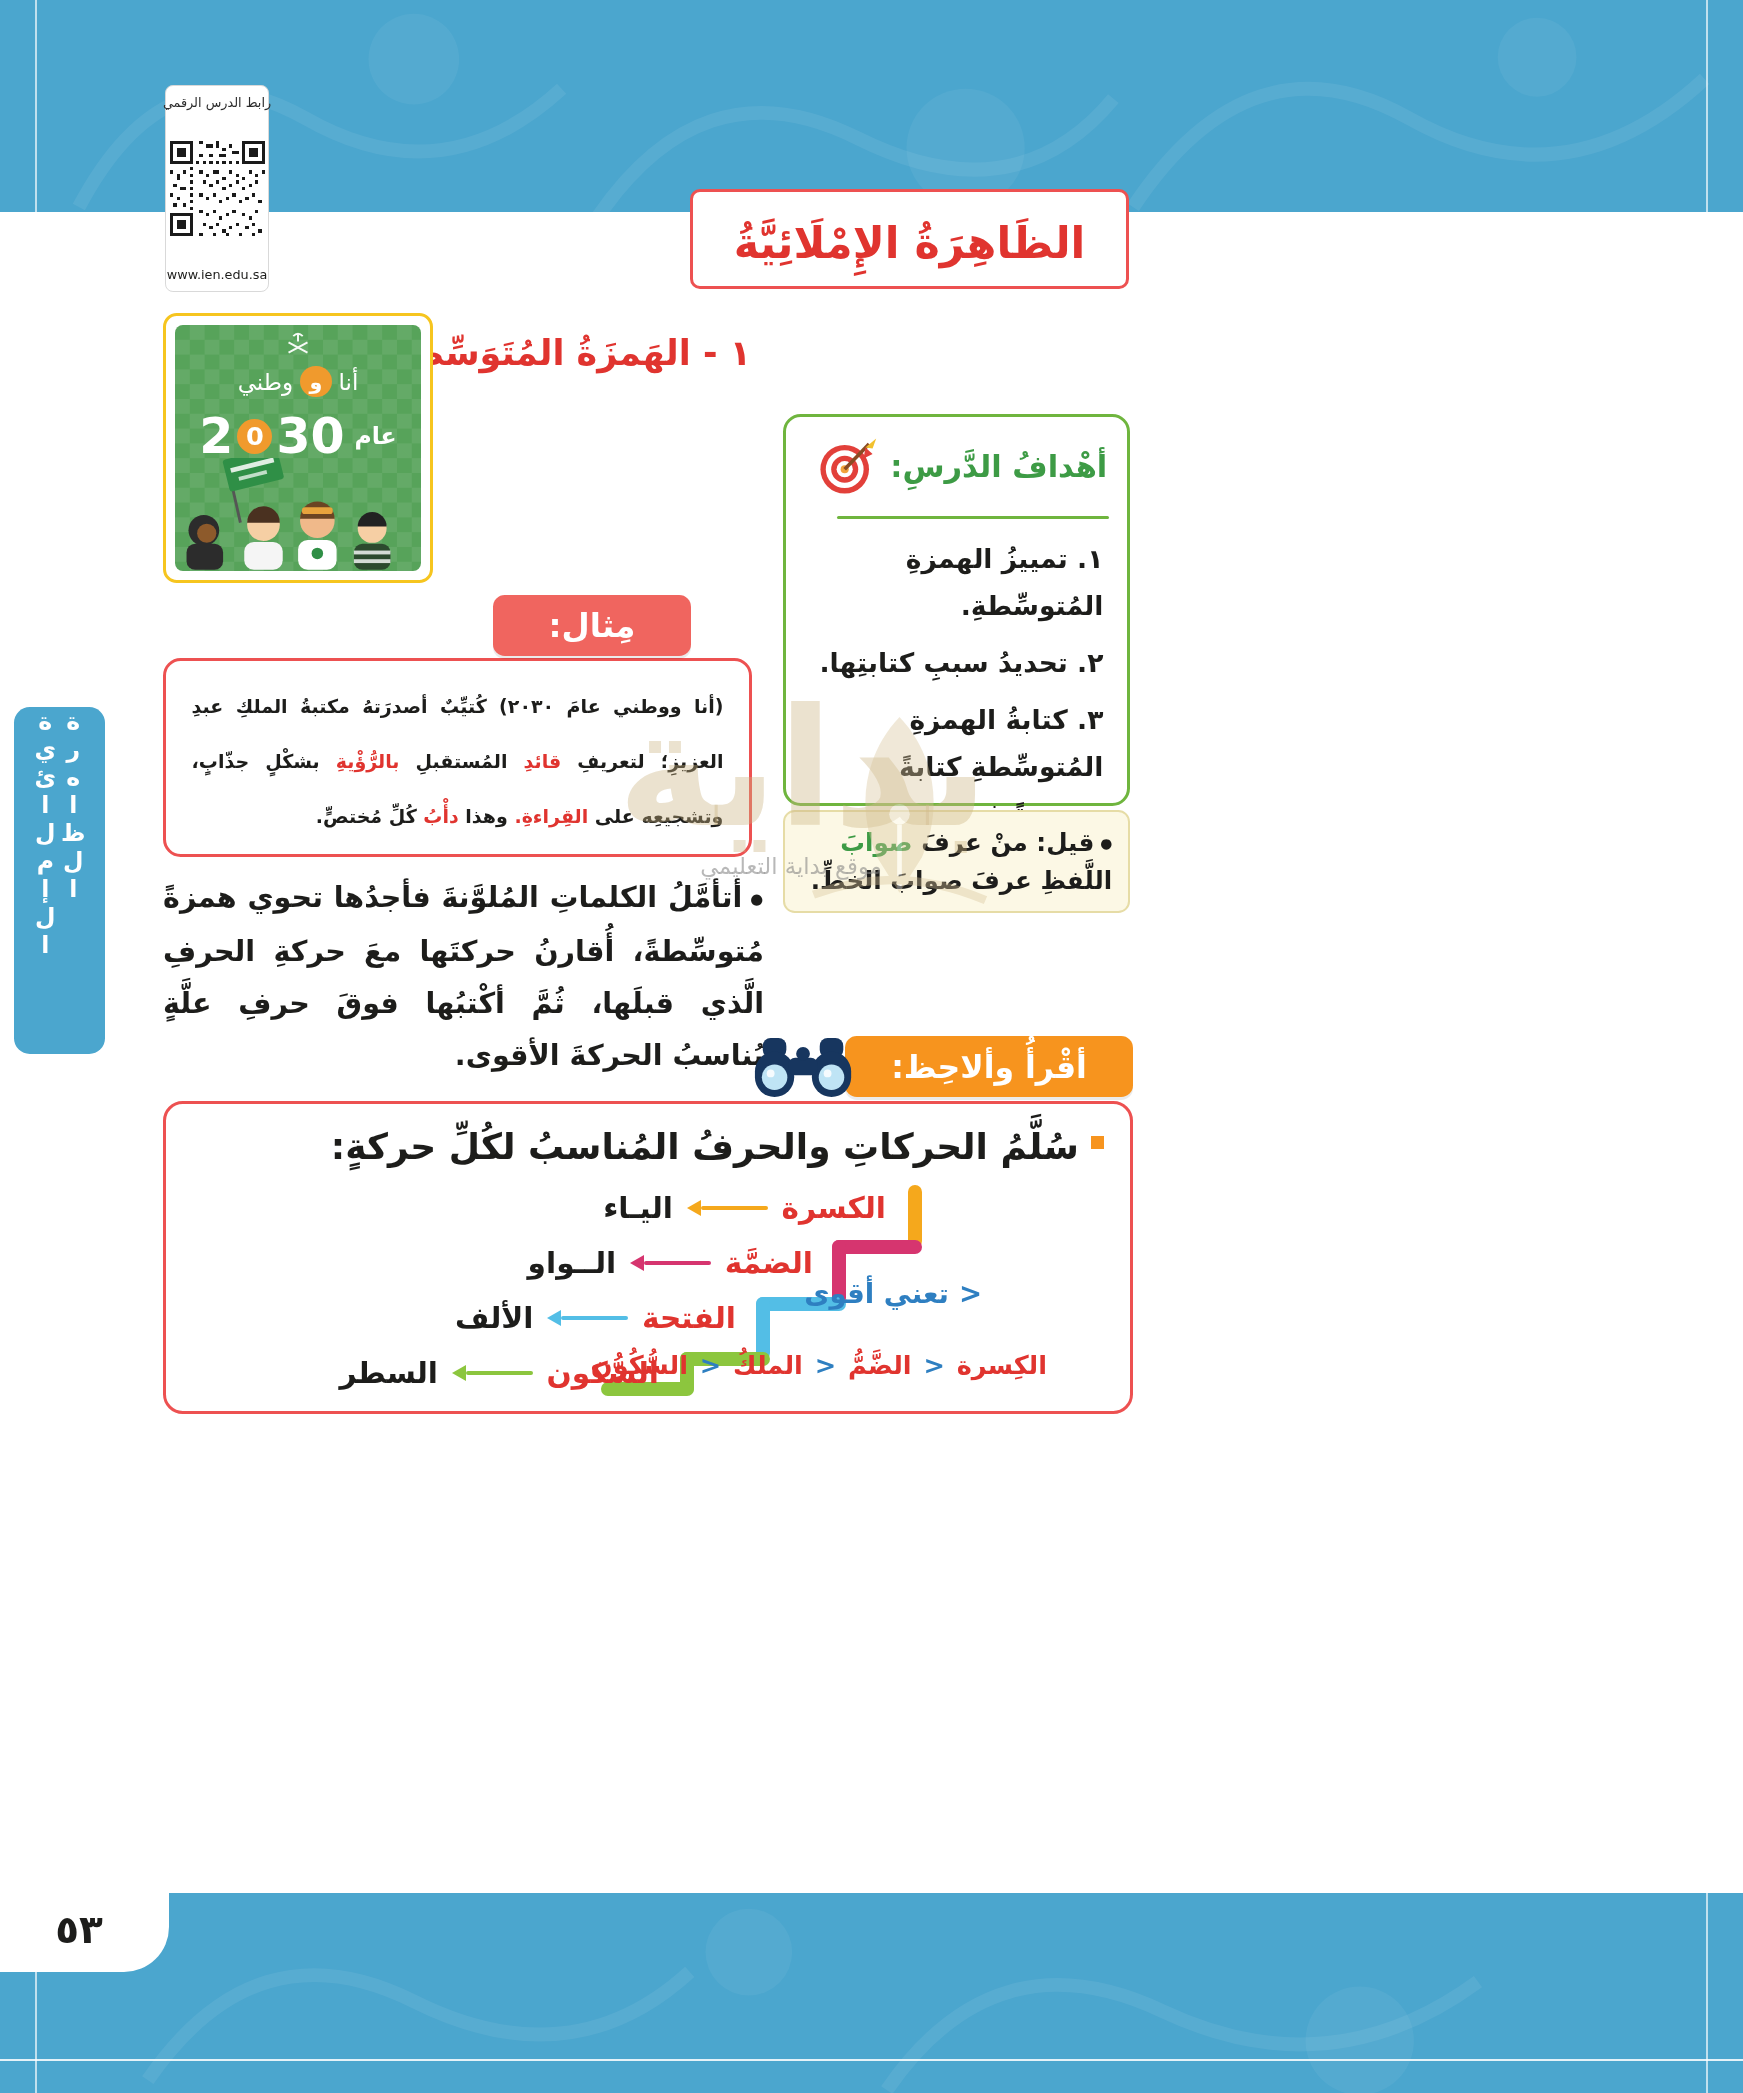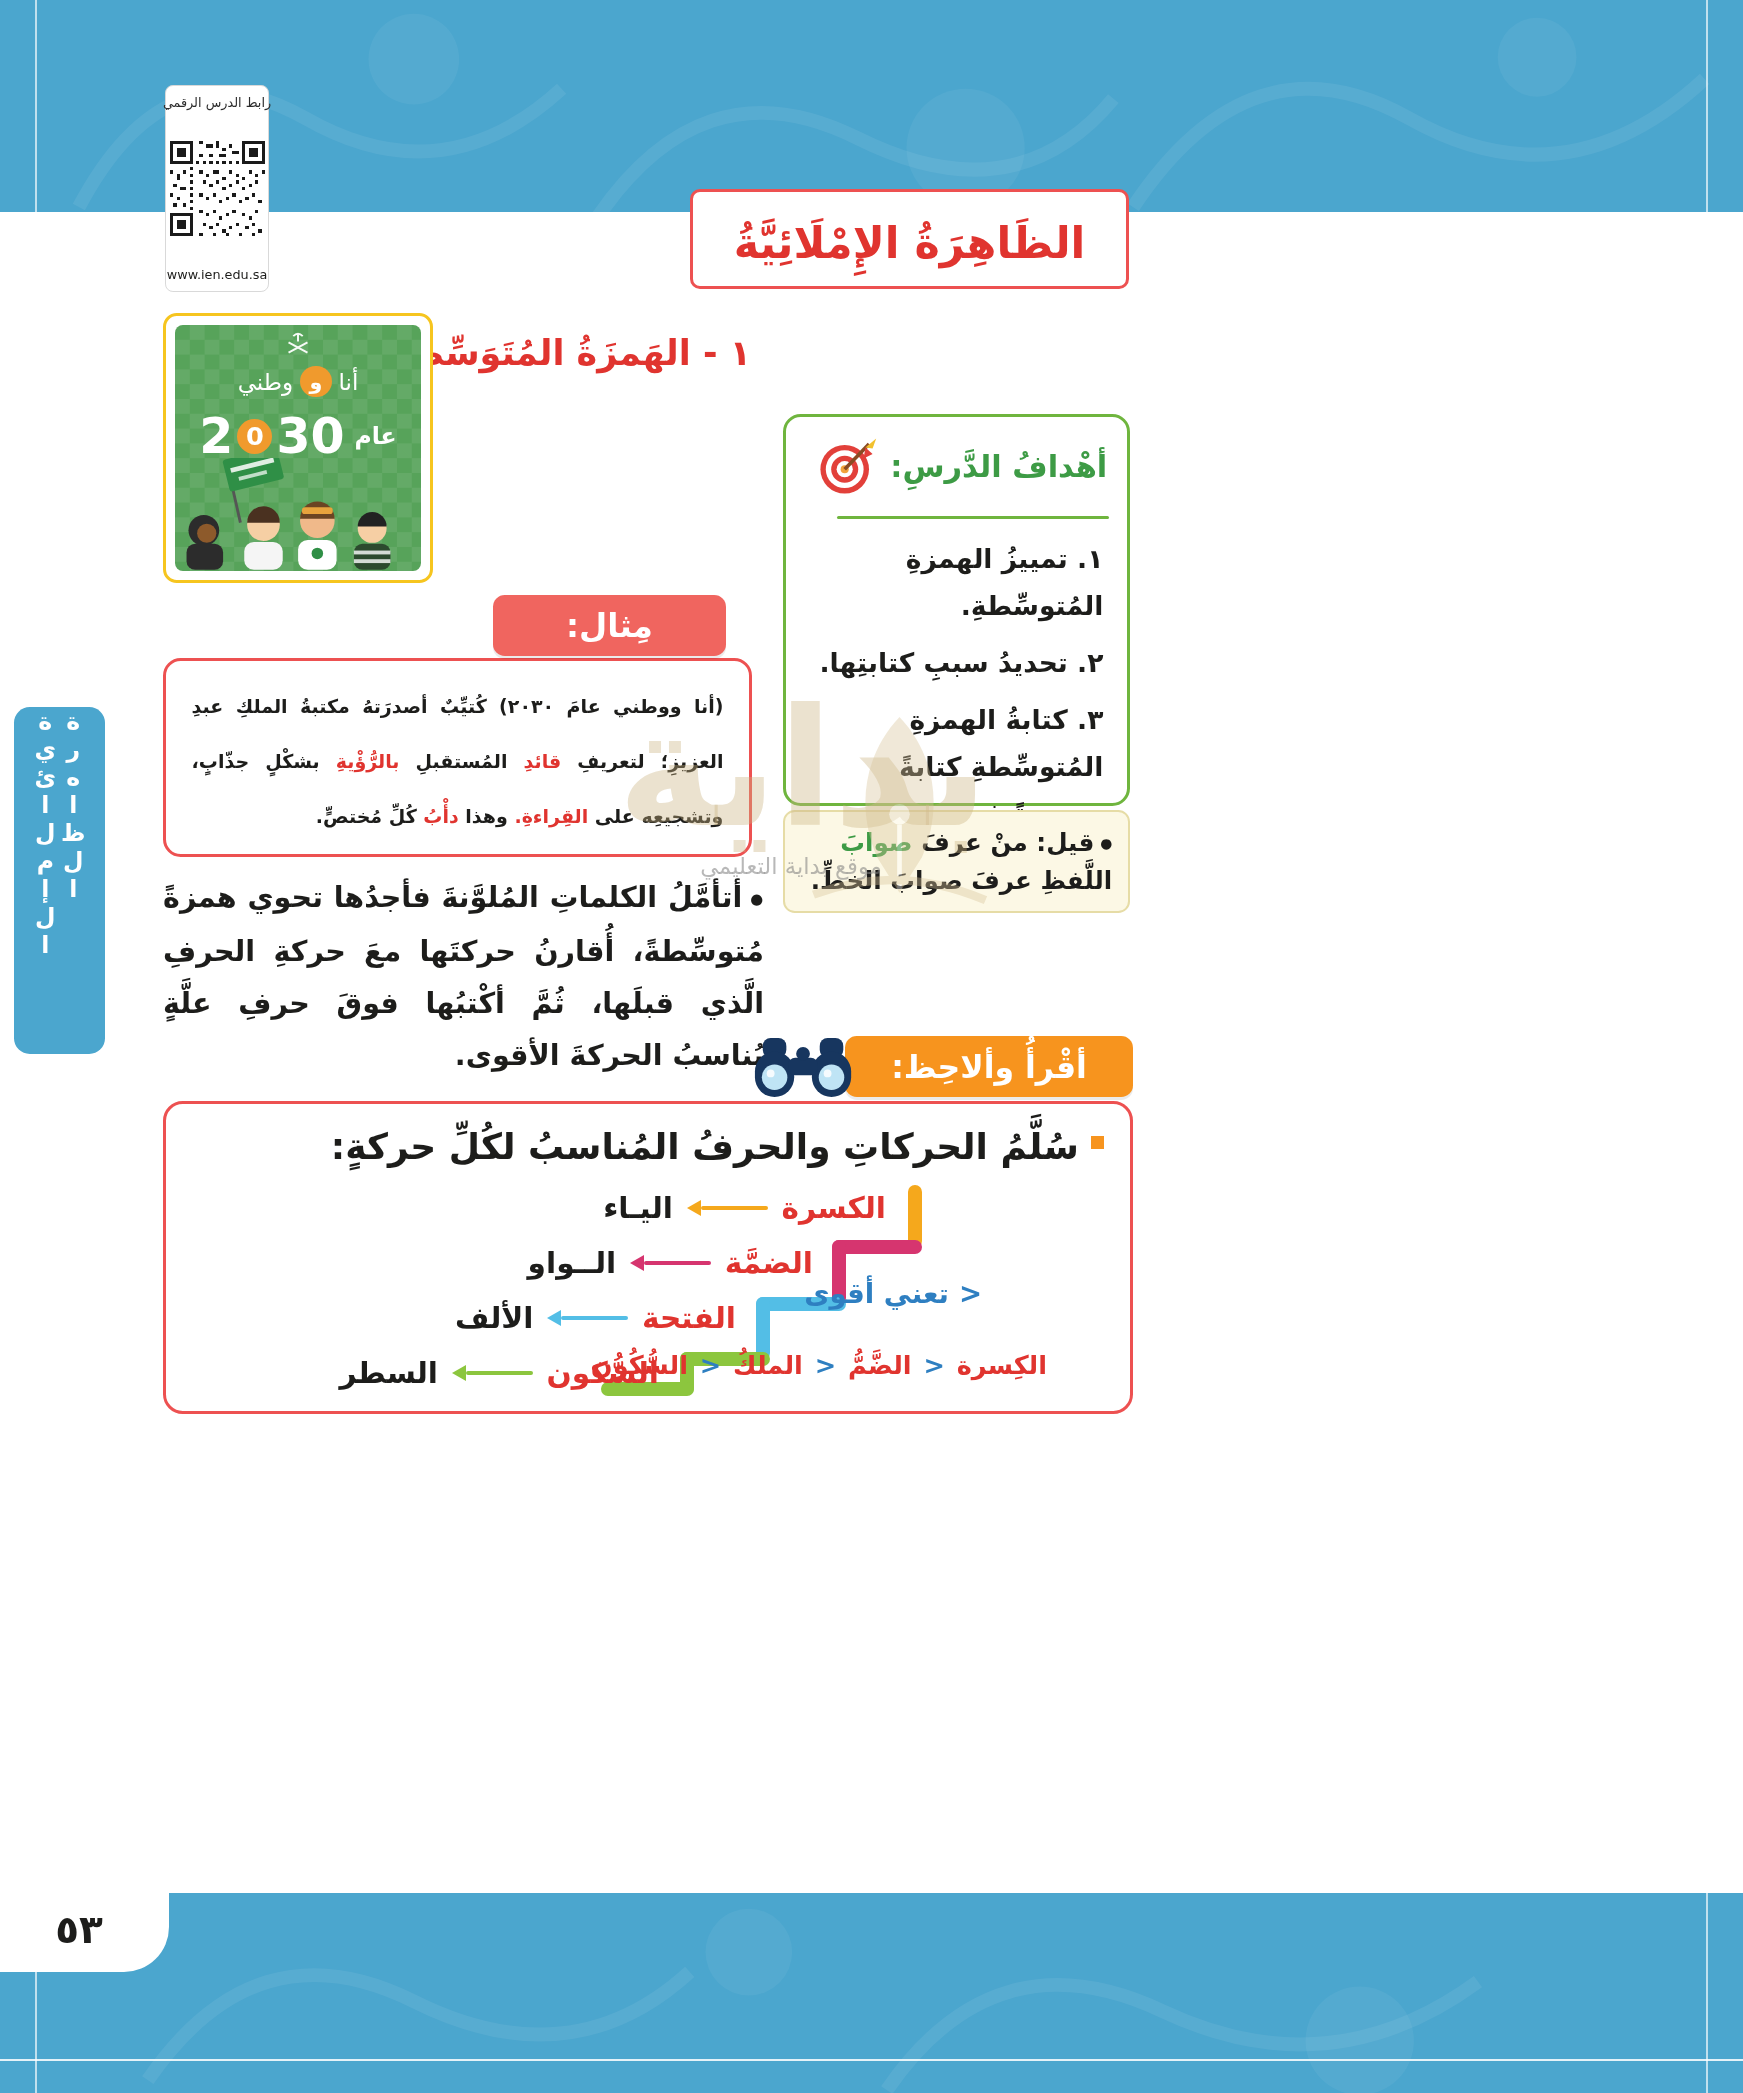--- a/index.html
+++ b/index.html
@@ -64,21 +64,21 @@
   
   .quote-box { position:absolute; left:783px; top:810px; width:347px; min-height:102px; background:#FCF8E5;
                border:2px solid #E6DCA6; border-radius:11.8px; padding:11.8px 15.8px; direction:rtl; text-align:right;
                font-size:24.6px; font-weight:bold; line-height:37px; color:#1D1D1B; z-index:3; }
   .quote-box .bullet { font-size:13.8px; vertical-align:middle; margin-left:5.9px; }
   .seg[data-color="red"] { color:#E0342F; }
   .seg[data-color="green"] { color:#3D9B45; }
   .seg[data-color="dark"] { color:#1D1D1B; }
 
   
-  .example-pill { position:absolute; left:493px; top:595px; width:233px; height:61px; background:#F0655F;
+  .example-pill { position:absolute; left:493px; top:595px; width:198px; height:61px; background:#F0655F;
                   border-radius:11.8px; color:#fff; font-size:32.5px; font-weight:bold; display:flex;
                   align-items:center; justify-content:center; direction:rtl; z-index:4; box-shadow:0 3px 0 rgba(0,0,0,.08); }
   .example-box { position:absolute; left:163px; top:658px; width:589px; height:199px; border:3px solid #ED5151;
                  border-radius:17.7px; background:#fff; padding:17.7px 25.6px 11.8px; z-index:3; }
   .example-text { direction:rtl; text-align:justify; font-size:19px; font-weight:bold; line-height:55px; color:#1D1D1B; }
   .note-para { position:absolute; left:163px; top:871px; width:601px; direction:rtl; text-align:justify;
                font-size:28.6px; font-weight:bold; line-height:52px; color:#1D1D1B; z-index:3; }
   .note-para .bullet { font-size:14.8px; vertical-align:middle; margin-left:7.9px; }
 
   

